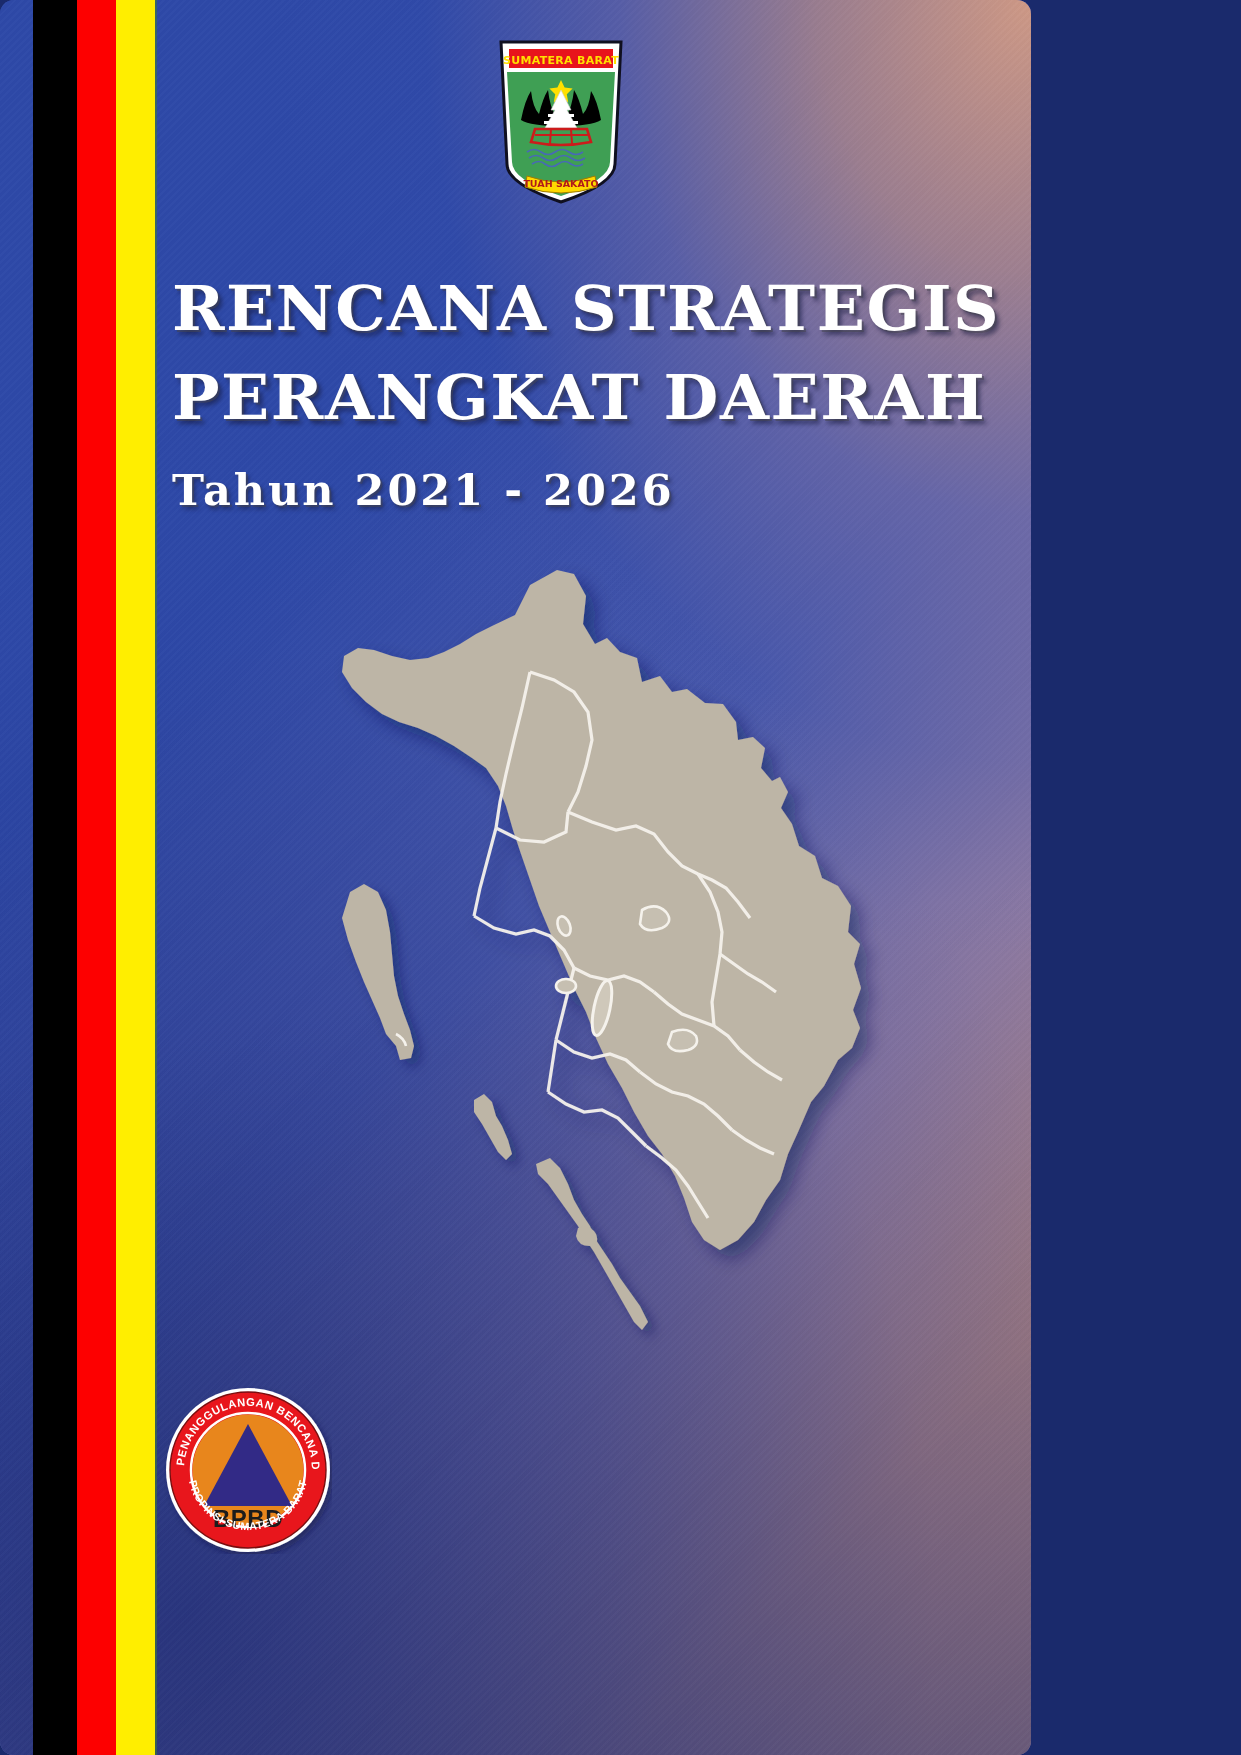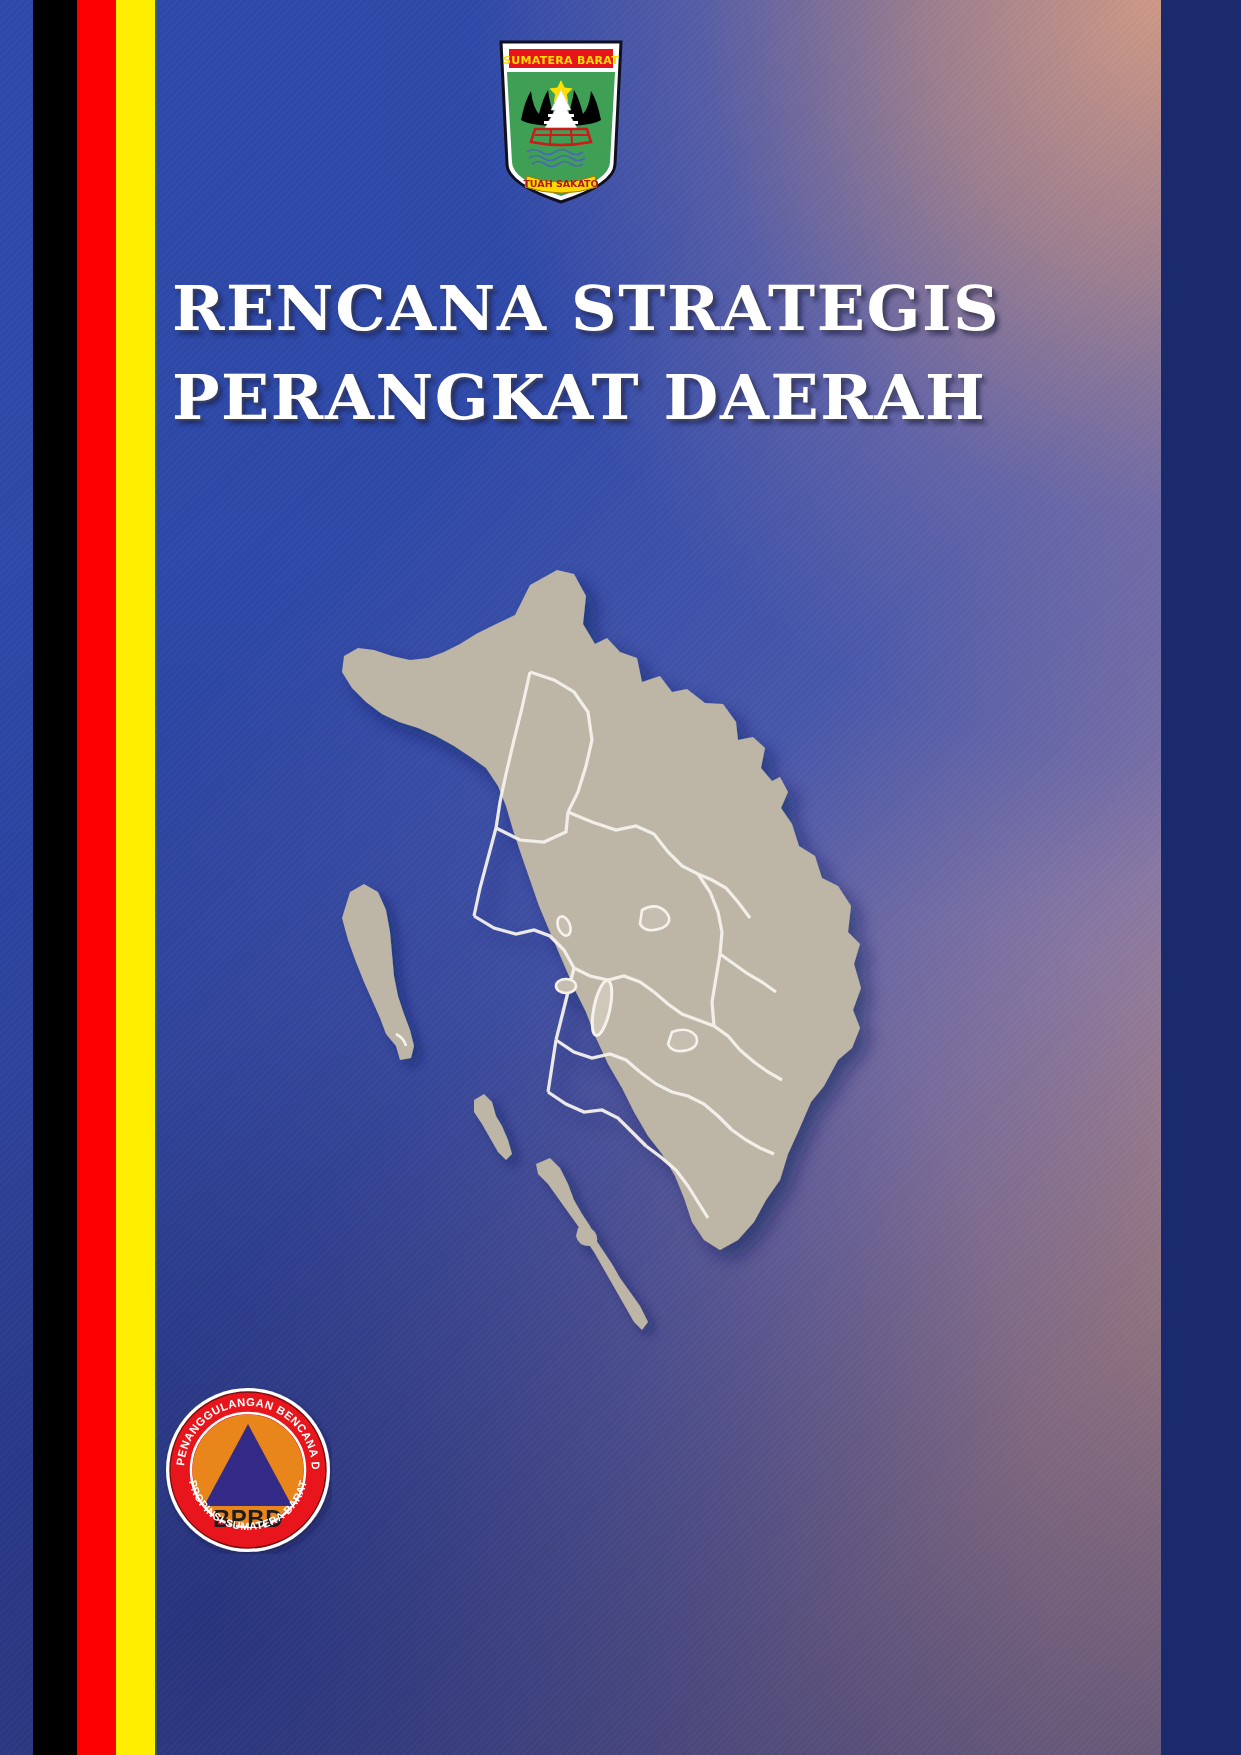--- a/index.html
+++ b/index.html
@@ -2,24 +2,25 @@
 <html><head>
 <meta charset="utf-8">
 <style>
   html, body {
     margin: 0;
     padding: 0;
     background: #1a2a6c;
   }
   #cover {
     position: relative;
-    width: 1161px;
+    width: 1031px;
     height: 1755px;
     overflow: hidden;
     font-family: "Liberation Sans", sans-serif;
+    border-radius: 14px;
   }
   
   .bg-base {
     position: absolute;
     inset: 0;
     background: #2c47a8;
   }
   .bg-grad-1 {
     position: absolute;
     inset: 0;
@@ -226,20 +227,21 @@
       </g>
 
       <path d="M40 138 Q74 150 108 138 L110 149 Q74 161 38 149 Z" fill="#ffd900" stroke="#a07c00" stroke-width="1"></path>
       <text x="74" y="149" text-anchor="middle" font-family="DejaVu Sans, sans-serif" font-size="9.5" font-weight="bold" fill="#b11a1a">TUAH SAKATO</text>
     </svg>
   </div>
 
   <div class="title-block">
     <div class="title-line">RENCANA STRATEGIS</div>
     <div class="title-line">PERANGKAT DAERAH</div>
+    <div class="subtitle-line">Tahun 2021 - 2026</div>
   </div>
 
   <div class="map-wrap">
     <svg viewBox="0 0 700 830" xmlns="http://www.w3.org/2000/svg">
       <defs>
         <filter id="mapShadow" x="-20%" y="-20%" width="150%" height="150%">
           <feDropShadow dx="10" dy="10" stdDeviation="9" flood-color="#101c4e" flood-opacity="0.45"></feDropShadow>
         </filter>
         <filter id="islShadow" x="-30%" y="-30%" width="170%" height="170%">
           <feDropShadow dx="7" dy="7" stdDeviation="6" flood-color="#101c4e" flood-opacity="0.40"></feDropShadow>

